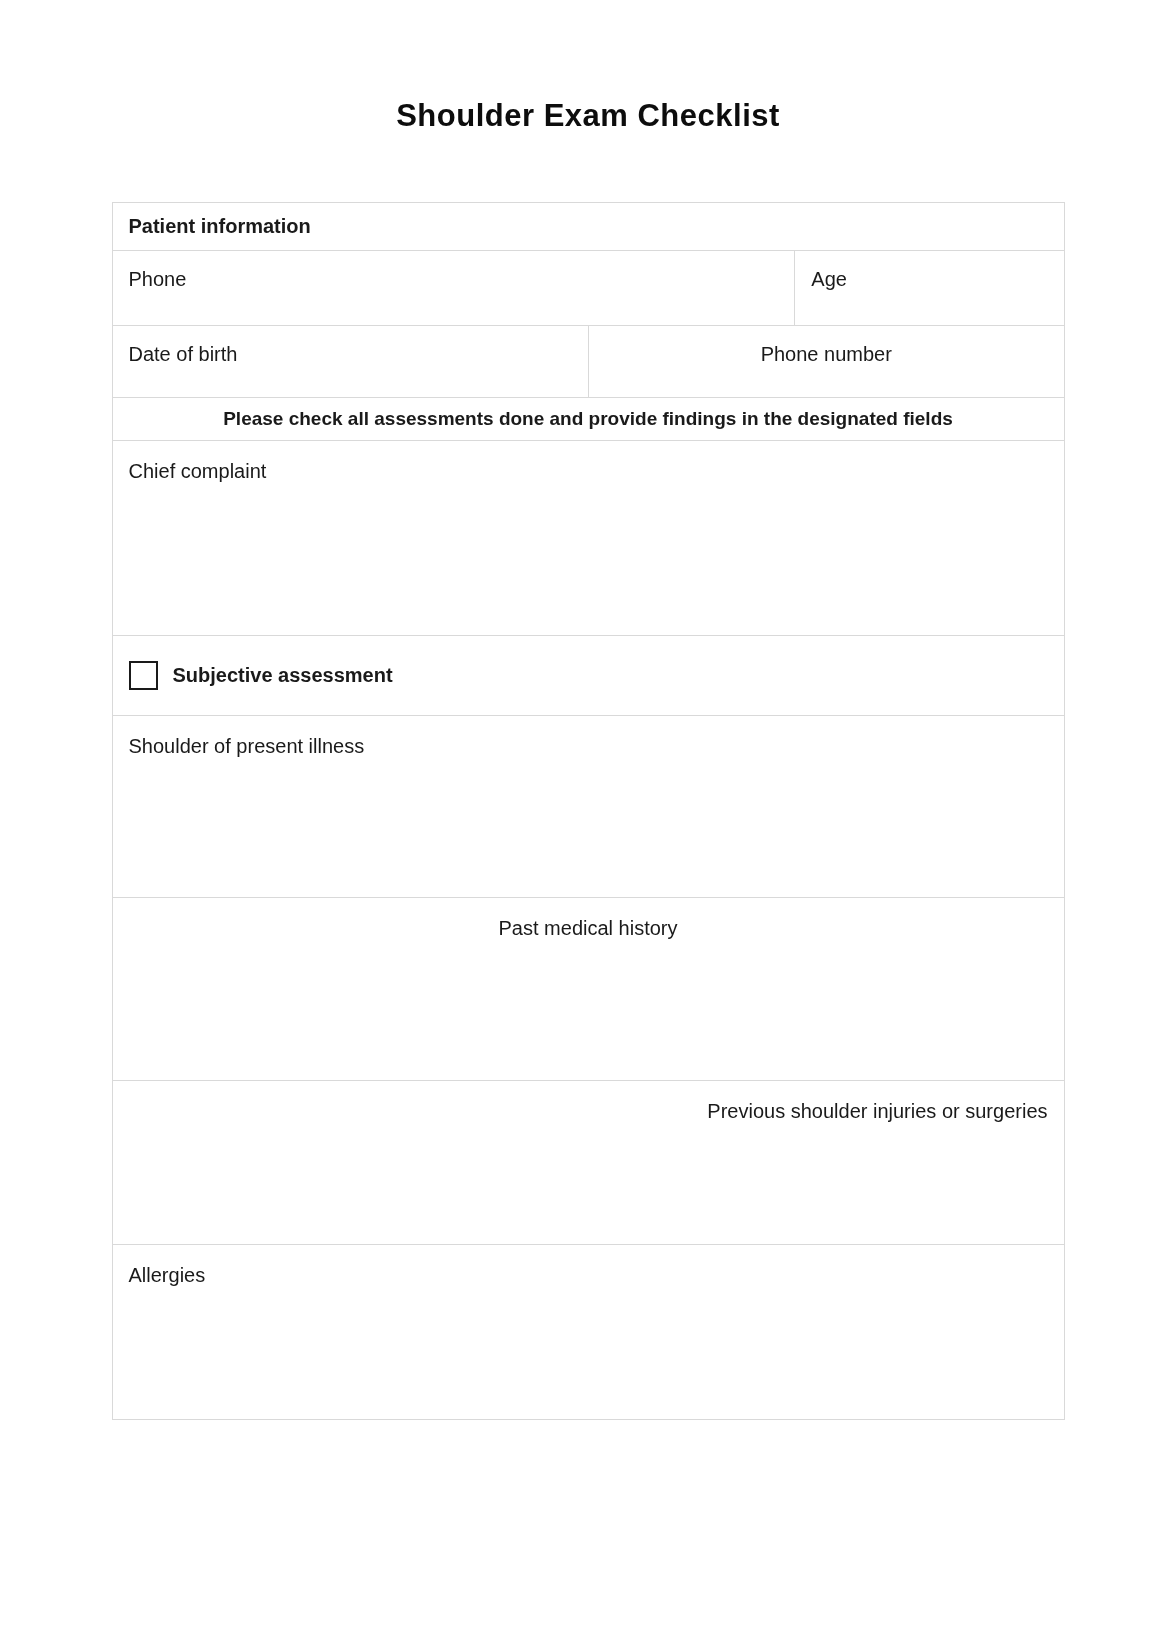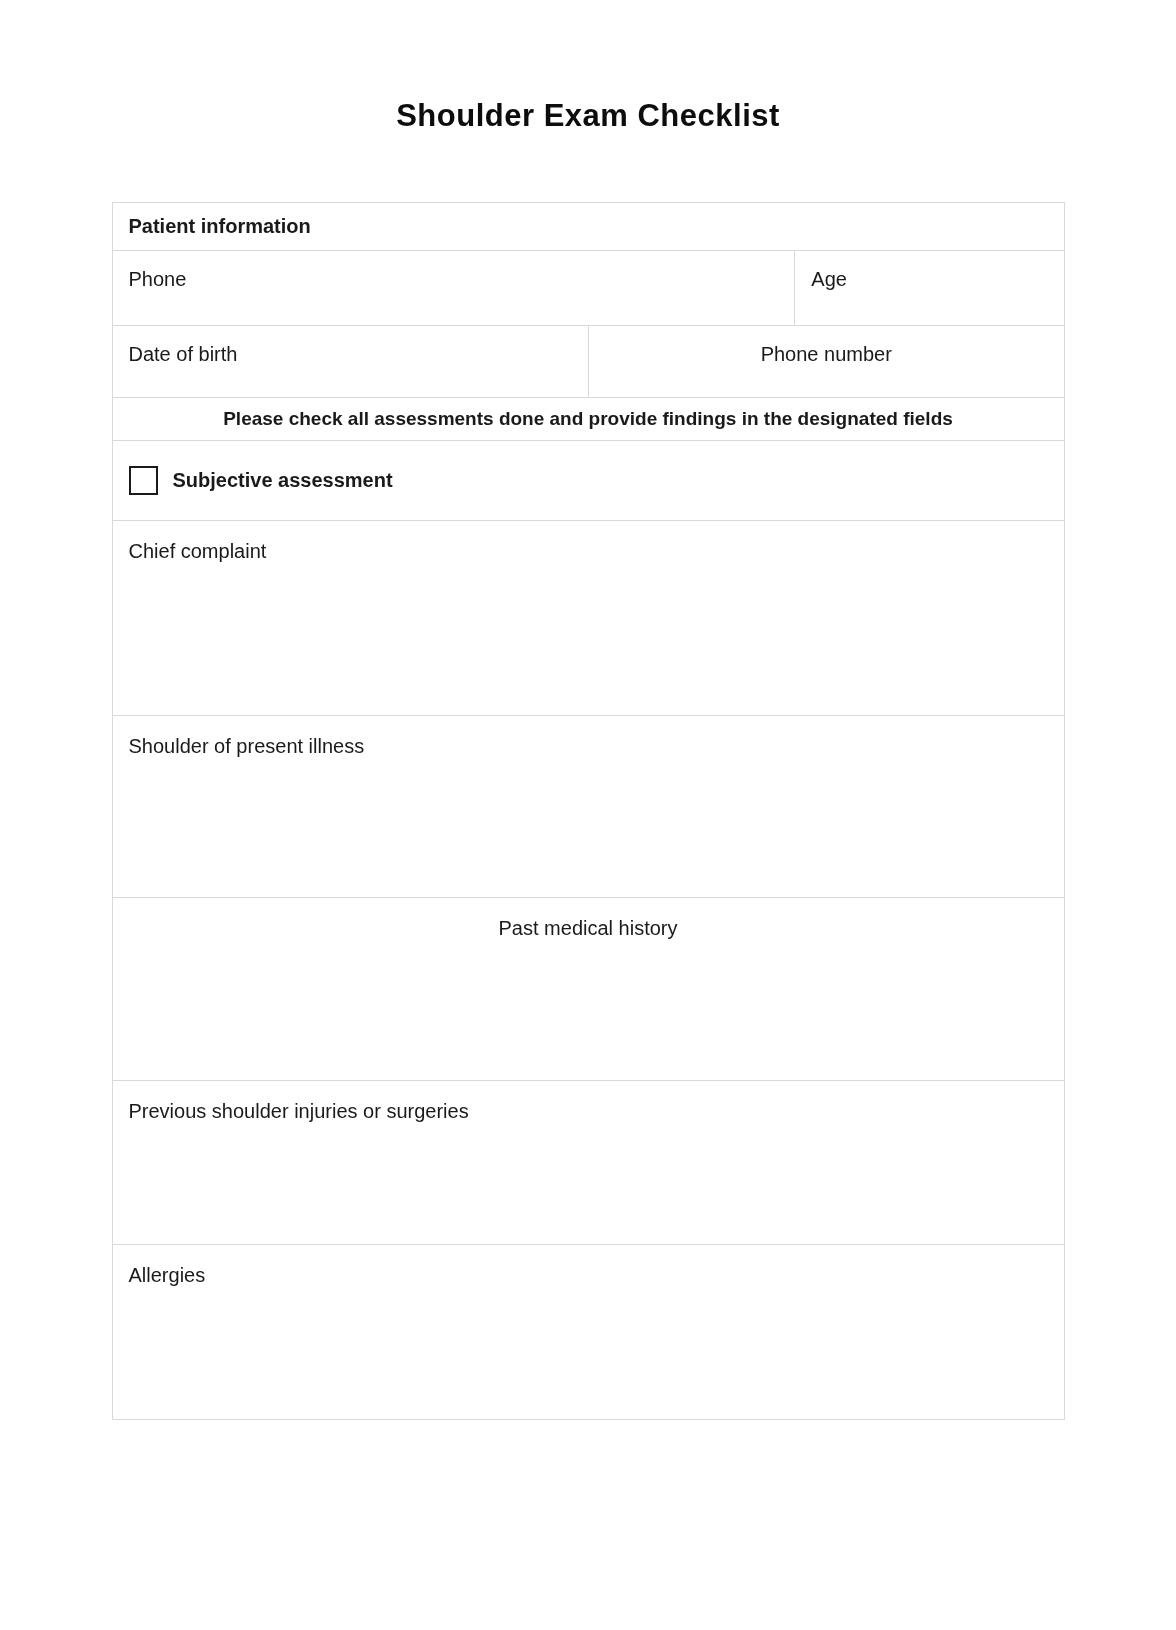--- a/index.html
+++ b/index.html
@@ -77,21 +77,21 @@
     margin-left:15px;
     font-size:20px;font-weight:bold;
   }
   .row-finding{
     padding:19px 16px 0 16px;
     font-size:20px;
   }
   .fr-0{height:195px;}
   .fr-1{height:182px;}
   .fr-2{height:183px;text-align:center;}
-  .fr-3{height:164px;}
+  .fr-3{height:164px;text-align:right;}
   .fr-4{height:153px;}
   .fr-5{height:175px;}
 </style>
 </head>
 <body>
 
 <h1 class="page-title">Shoulder Exam Checklist</h1>
 
 <div class="form-table">
 
@@ -114,27 +114,27 @@
     </div>
     <div class="cell cell-phone">
       <span>Phone number</span>
     </div>
   </div>
 
   <div class="row row-instruction">
     <span>Please check all assessments done and provide findings in the designated fields</span>
   </div>
 
+  <div class="row row-finding fr-0">
+    <span>Chief complaint</span>
+  </div>
+
   <div class="row row-subjective">
     <span class="checkbox"></span>
     <span class="subjective-label">Subjective assessment</span>
-  </div>
-
-  <div class="row row-finding fr-0">
-    <span>Chief complaint</span>
   </div>
 
   <div class="row row-finding fr-1">
     <span>Shoulder of present illness</span>
   </div>
 
   <div class="row row-finding fr-2">
     <span>Past medical history</span>
   </div>
 

